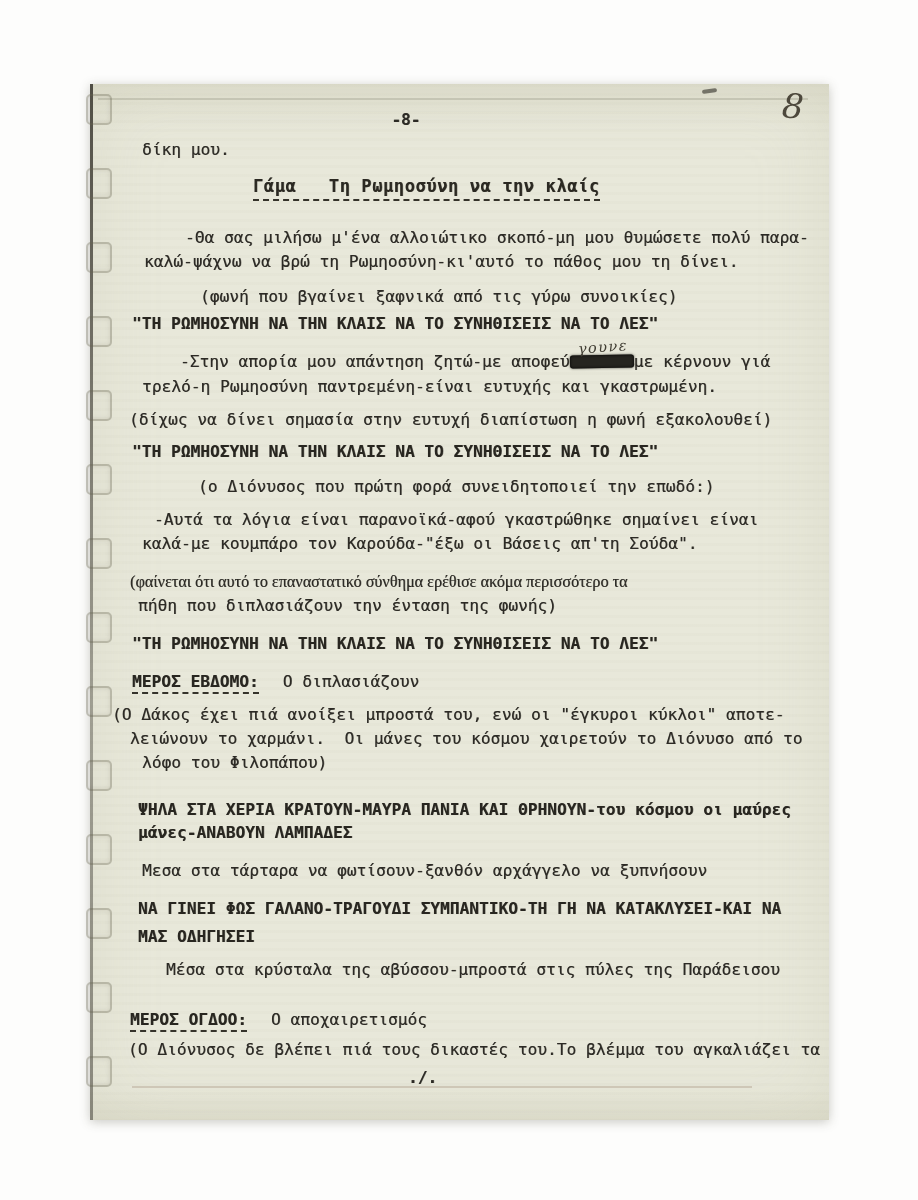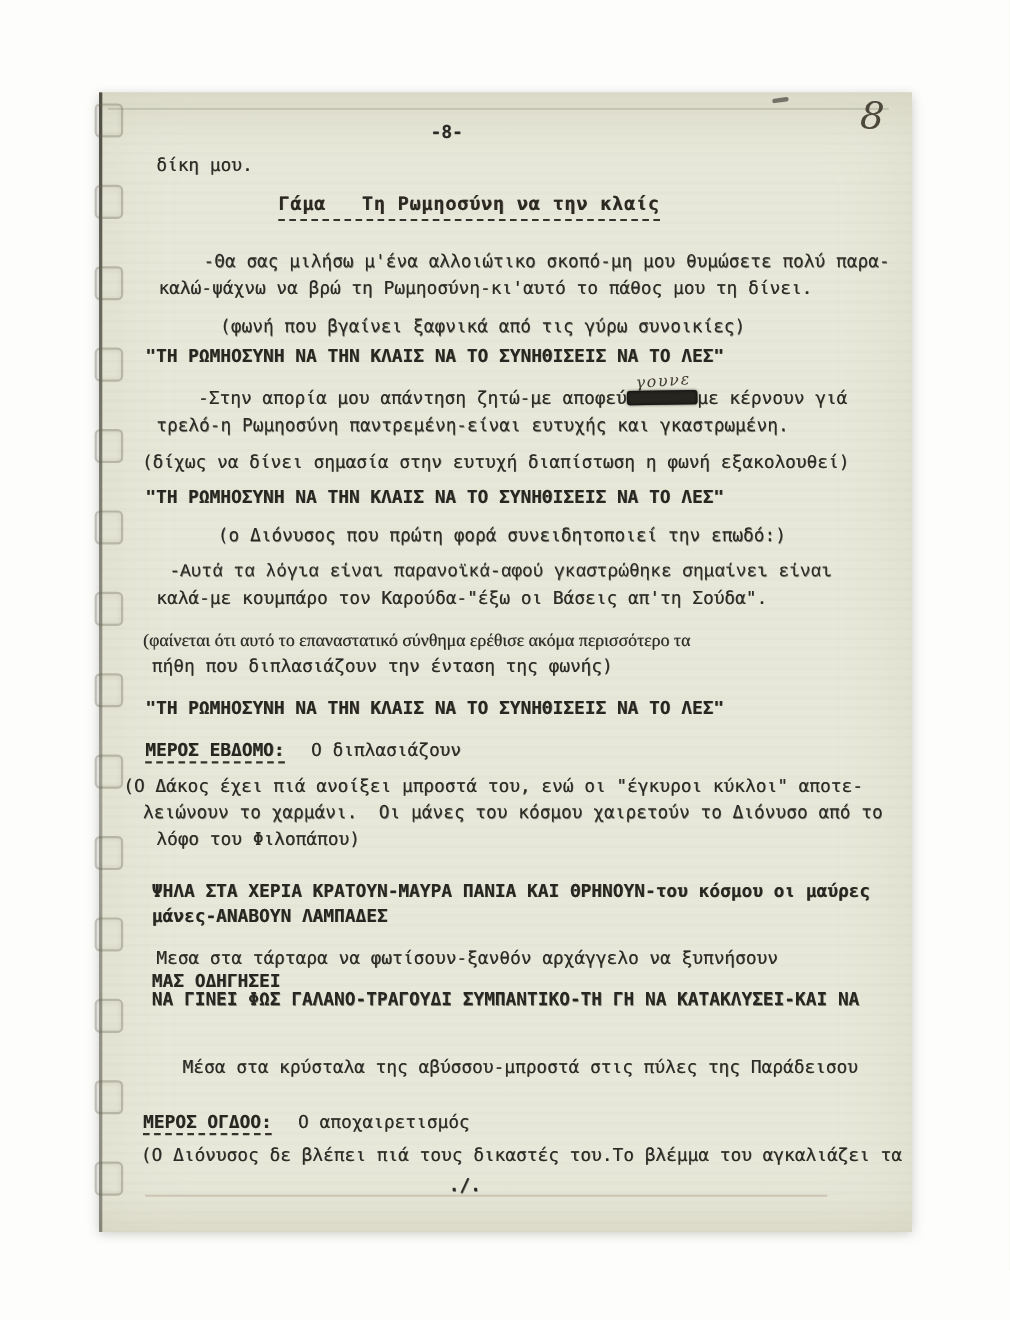--- a/index.html
+++ b/index.html
@@ -90,41 +90,41 @@
 
   <div class="line" style="left:90px;top:268px;"><span>-Στην απορία μου απάντηση ζητώ-με αποφεύ</span><span class="scribble"><span class="hand-correction">γουνε</span></span><span>με κέρνουν γιά</span></div>
   <div class="line" style="left:52px;top:293px;">τρελό-η Ρωμηοσύνη παντρεμένη-είναι ευτυχής και γκαστρωμένη.</div>
 
   <div class="line" style="left:39px;top:326px;">(δίχως να δίνει σημασία στην ευτυχή διαπίστωση η φωνή εξακολουθεί)</div>
 
   <div class="line caps" style="left:42px;top:358px;">"ΤΗ ΡΩΜΗΟΣΥΝΗ ΝΑ ΤΗΝ ΚΛΑΙΣ ΝΑ ΤΟ ΣΥΝΗΘΙΣΕΙΣ ΝΑ ΤΟ ΛΕΣ"</div>
 
   <div class="line" style="left:108px;top:393px;">(ο Διόνυσος που πρώτη φορά συνειδητοποιεί την επωδό:)</div>
 
-  <div class="line" style="left:64px;top:426px;font-family:Liberation Mono, monospace;">-Αυτά τα λόγια είναι παρανοϊκά-αφού γκαστρώθηκε σημαίνει είναι</div>
+  <div class="line" style="left:64px;top:426px;">-Αυτά τα λόγια είναι παρανοϊκά-αφού γκαστρώθηκε σημαίνει είναι</div>
   <div class="line" style="left:52px;top:450px;">καλά-με κουμπάρο τον Καρούδα-"έξω οι Βάσεις απ'τη Σούδα".</div>
 
   <div class="line" style="left:40px;top:488px;font-family:Liberation Serif, serif;">(φαίνεται ότι αυτό το επαναστατικό σύνθημα ερέθισε ακόμα περισσότερο τα</div>
   <div class="line" style="left:48px;top:512px;">πήθη που διπλασιάζουν την ένταση της φωνής)</div>
 
   <div class="line caps" style="left:42px;top:550px;">"ΤΗ ΡΩΜΗΟΣΥΝΗ ΝΑ ΤΗΝ ΚΛΑΙΣ ΝΑ ΤΟ ΣΥΝΗΘΙΣΕΙΣ ΝΑ ΤΟ ΛΕΣ"</div>
 
   <div class="line" style="left:42px;top:588px;"><span class="part-label">ΜΕΡΟΣ ΕΒΔΟΜΟ:</span><span class="part-name">Ο διπλασιάζουν</span></div>
 
   <div class="line" style="left:22px;top:621px;">(Ο Δάκος έχει πιά ανοίξει μπροστά του, ενώ οι "έγκυροι κύκλοι" αποτε-</div>
   <div class="line" style="left:40px;top:645px;">λειώνουν το χαρμάνι.  Οι μάνες του κόσμου χαιρετούν το Διόνυσο από το</div>
   <div class="line" style="left:52px;top:669px;">λόφο του Φιλοπάπου)</div>
 
   <div class="line caps" style="left:48px;top:716px;">ΨΗΛΑ ΣΤΑ ΧΕΡΙΑ ΚΡΑΤΟΥΝ-ΜΑΥΡΑ ΠΑΝΙΑ ΚΑΙ ΘΡΗΝΟΥΝ-του κόσμου οι μαύρες</div>
   <div class="line caps" style="left:48px;top:739px;">μάνες-ΑΝΑΒΟΥΝ ΛΑΜΠΑΔΕΣ</div>
 
   <div class="line" style="left:52px;top:777px;">Μεσα στα τάρταρα να φωτίσουν-ξανθόν αρχάγγελο να ξυπνήσουν</div>
 
   <div class="line caps" style="left:48px;top:815px;">ΝΑ ΓΙΝΕΙ ΦΩΣ ΓΑΛΑΝΟ-ΤΡΑΓΟΥΔΙ ΣΥΜΠΑΝΤΙΚΟ-ΤΗ ΓΗ ΝΑ ΚΑΤΑΚΛΥΣΕΙ-ΚΑΙ ΝΑ</div>
-  <div class="line caps" style="left:48px;top:798px;text-align:right;">ΜΑΣ ΟΔΗΓΗΣΕΙ</div>
+  <div class="line caps" style="left:48px;top:843px;text-align:right;">ΜΑΣ ΟΔΗΓΗΣΕΙ</div>
 
   <div class="line" style="left:52px;top:876px;margin-left:24px;">Μέσα στα κρύσταλα της αβύσσου-μπροστά στις πύλες της Παράδεισου</div>
 
   <div class="line" style="left:40px;top:926px;"><span class="part-label">ΜΕΡΟΣ ΟΓΔΟΟ:</span><span class="part-name">Ο αποχαιρετισμός</span></div>
 
   <div class="line" style="left:38px;top:956px;">(Ο Διόνυσος δε βλέπει πιά τους δικαστές του.Το βλέμμα του αγκαλιάζει τα</div>
 
   <div class="line cont-mark" style="left:318px;top:984px;">./.</div>
 
 <div class="hole" style="top: 10px;"></div>

